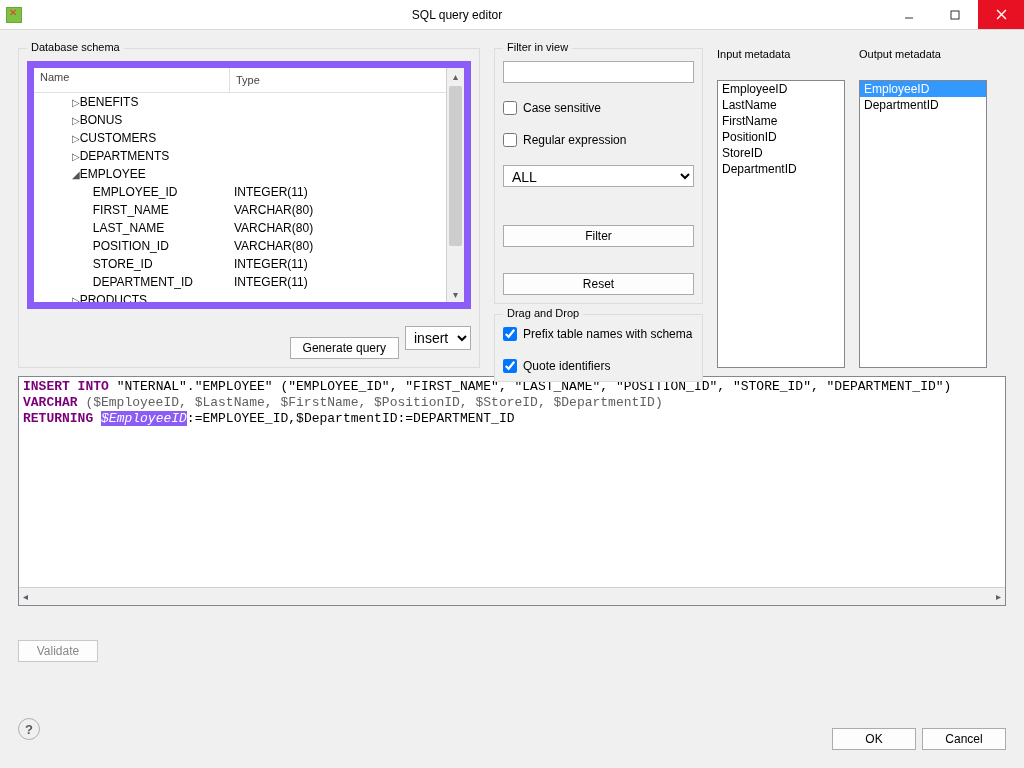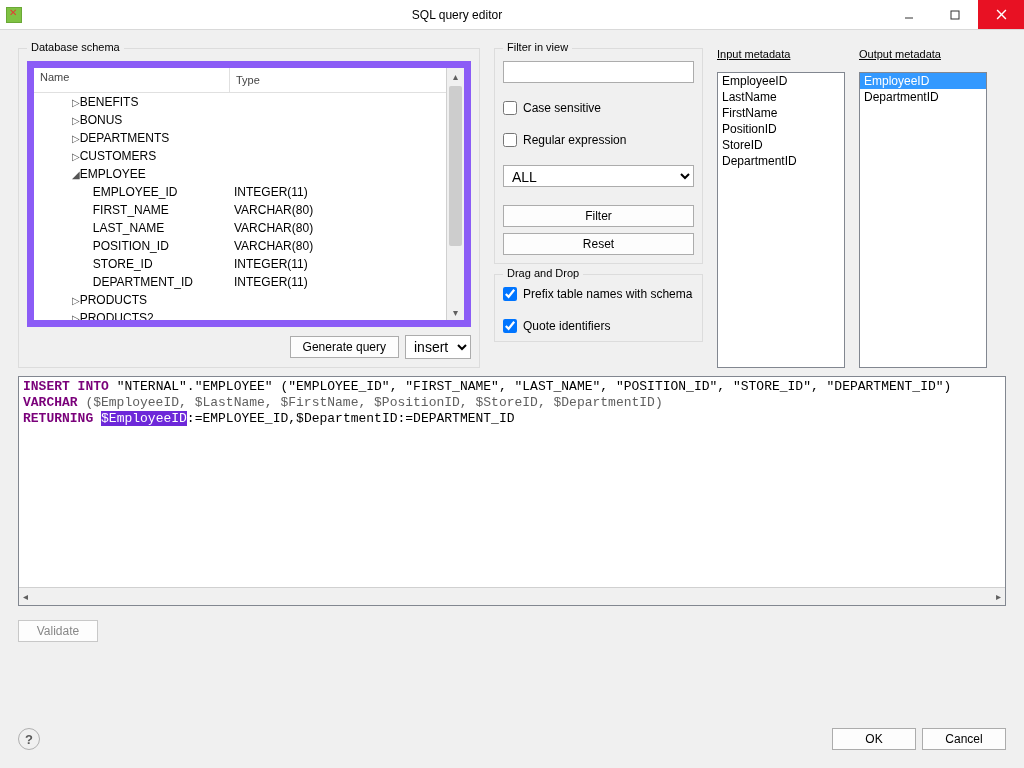--- a/index.html
+++ b/index.html
@@ -167,20 +167,21 @@
     align-items: center;
     padding-top: 2px;
   }
   button.btn {
     background: #fdfdfd;
     border: 1px solid #acacac;
     padding: 3px 12px;
     font-size: 12px;
     font-family: inherit;
     min-width: 80px;
+    margin-top: 20px;
   }
   button.btn:disabled { color: #888; border-color: #c8c8c8; }
   select.native, input.native {
     border: 1px solid #acacac;
     background: #fff;
     font-size: 14px;
     font-family: inherit;
     padding: 2px 4px;
   }
 
@@ -201,21 +202,21 @@
   .filter-btnrow button { min-width: 0; width: 100%; }
 
   .dnd-group { flex: 0 0 auto; }
 
   
   .meta-col {
     flex: 0 0 128px;
     display: flex;
     flex-direction: column;
   }
-  .meta-label { font-size: 11px; margin-bottom: 12px; color: #000; text-decoration: underline; }
+  .meta-label { font-size: 11px; margin-bottom: 20px; color: #000; }
   .meta-list {
     flex: 1;
     border: 1px solid #828790;
     background: #fff;
     overflow-y: auto;
     font-size: 12px;
   }
   .meta-item { padding: 1px 4px; white-space: nowrap; }
   .meta-item.selected { background: #3399ff; color: #fff; }
 
@@ -232,21 +233,21 @@
     flex: 1;
     overflow: auto;
     padding: 2px 4px;
     font-family: Consolas, "Courier New", monospace;
     font-size: 13px;
     white-space: pre;
     line-height: 16px;
   }
   .kw { color: #7a007a; font-weight: bold; }
   .par { color: #606060; }
-  .sel { background: #6d28d9; color: #fff; }
+  .sel { background: #8b5cf6; color: #fff; font-style: italic; }
   .hscroll {
     height: 18px;
     background: #f0f0f0;
     border-top: 1px solid #d0d0d0;
     display: flex;
     align-items: center;
     justify-content: space-between;
     color: #606060;
     font-size: 10px;
     padding: 0 4px;
@@ -319,25 +320,25 @@
           <div id="schema-rows">
               <div class="tree-row">
                 <div class="name-cell"><span class="indent"></span><span class="arrow">▷</span><span>BENEFITS</span></div>
                 <div class="type-cell"></div>
               </div>
               <div class="tree-row">
                 <div class="name-cell"><span class="indent"></span><span class="arrow">▷</span><span>BONUS</span></div>
                 <div class="type-cell"></div>
               </div>
               <div class="tree-row">
+                <div class="name-cell"><span class="indent"></span><span class="arrow">▷</span><span>CUSTOMERS</span></div>
+                <div class="type-cell"></div>
+              </div>
+              <div class="tree-row">
                 <div class="name-cell"><span class="indent"></span><span class="arrow">▷</span><span>DEPARTMENTS</span></div>
-                <div class="type-cell"></div>
-              </div>
-              <div class="tree-row">
-                <div class="name-cell"><span class="indent"></span><span class="arrow">▷</span><span>CUSTOMERS</span></div>
                 <div class="type-cell"></div>
               </div>
               <div class="tree-row">
                 <div class="name-cell"><span class="indent"></span><span class="arrow">◢</span><span>EMPLOYEE</span></div>
                 <div class="type-cell"></div>
               </div>
               <div class="tree-row">
                 <div class="name-cell"><span class="indent2"></span><span class="arrow">&nbsp;</span><span>EMPLOYEE_ID</span></div>
                 <div class="type-cell">INTEGER(11)</div>
               </div>

